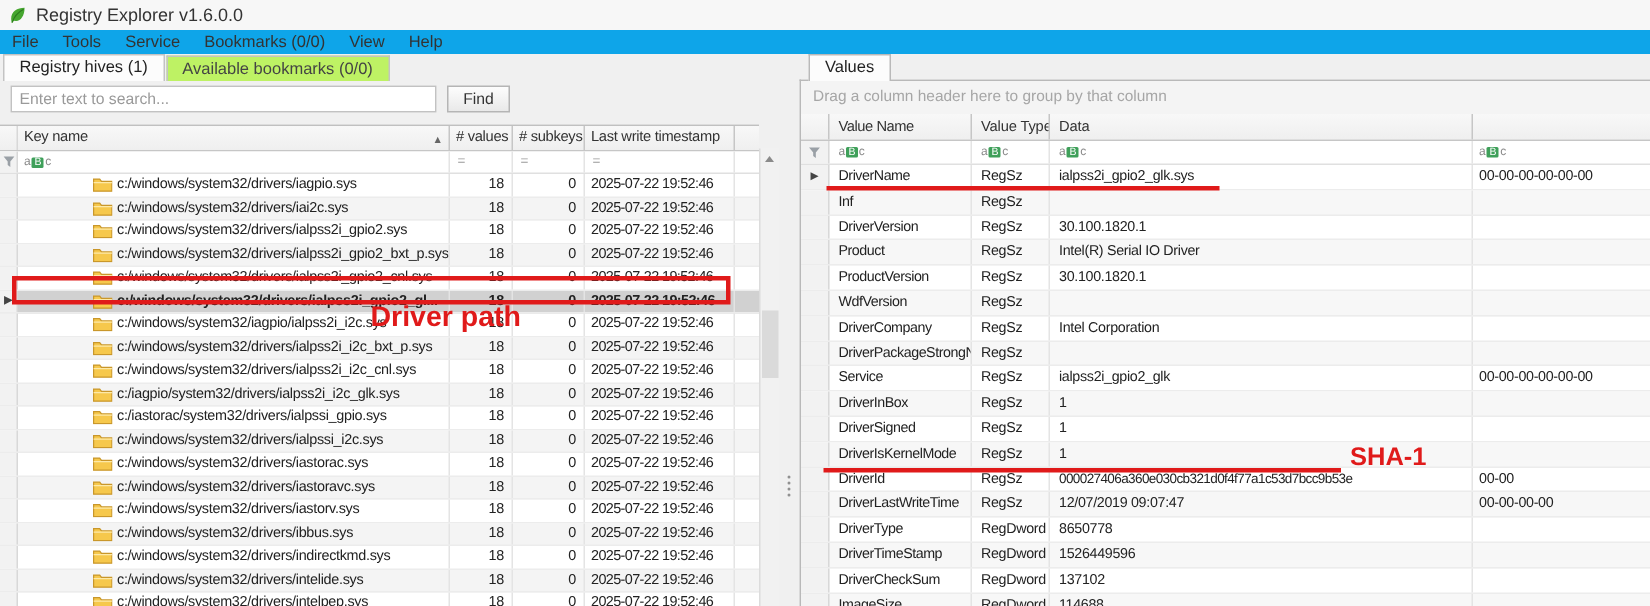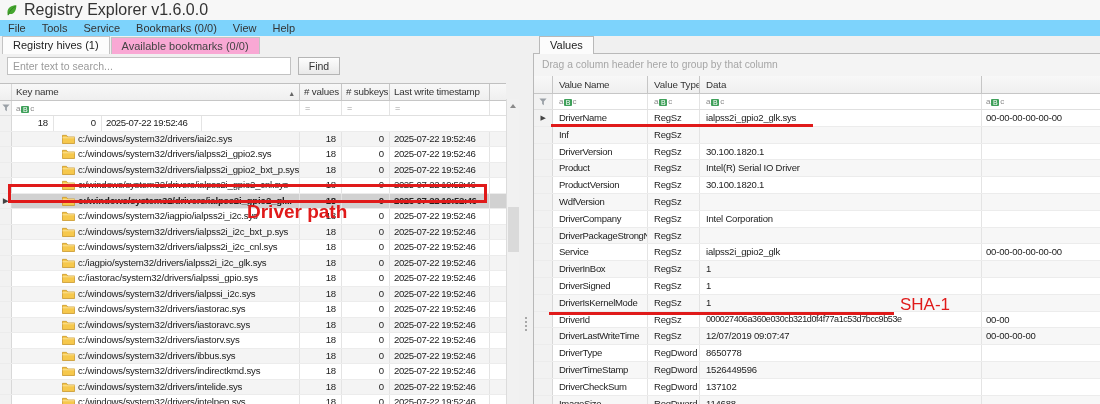--- a/index.html
+++ b/index.html
@@ -2,26 +2,26 @@
 <html><head>
 <meta charset="utf-8">
 <style>
   html,body{margin:0;padding:0}
   body{
     position:relative;width:1100px;height:404px;overflow:hidden;
     background:#f0f0f0;font-family:"Liberation Sans",sans-serif;font-size:11px;color:#222;
   }
   
   .titlebar{position:absolute;left:0;top:0;width:1100px;height:20px;background:#f7f7f7;display:flex;align-items:center;padding-left:5px;box-sizing:border-box}
-  .title-text{font-size:16px;color:#333;margin-left:6px;white-space:nowrap}
-  .menubar{position:absolute;left:0;top:20px;width:1100px;height:16px;background:#7dd3fc;display:flex;align-items:center}
+  .title-text{font-size:12px;color:#333;margin-left:6px;white-space:nowrap}
+  .menubar{position:absolute;left:0;top:20px;width:1100px;height:16px;background:#0ea5e9;display:flex;align-items:center}
   .menu-item{padding:0 8px;color:#333;white-space:nowrap;cursor:default}
   
   .tabbar{position:absolute;left:2px;top:36px;height:18px;display:flex;align-items:flex-end}
-  .tab{height:17px;box-sizing:border-box;padding:2px 10px 0 10px;margin-right:1px;background:#f9a8d4;border:1px solid #c3c3c3;border-bottom:none;color:#444;white-space:nowrap;cursor:default}
+  .tab{height:17px;box-sizing:border-box;padding:2px 10px 0 10px;margin-right:1px;background:#bef264;border:1px solid #c3c3c3;border-bottom:none;color:#444;white-space:nowrap;cursor:default}
   .tab.active{background:#fcfcfc;height:18px;color:#222}
   .values-tab{position:absolute;left:539px;top:36px;height:18px;box-sizing:border-box;padding:2px 10px 0 10px;background:#fcfcfc;border:1px solid #b9b9b9;border-bottom:none;z-index:3;white-space:nowrap}
   
   .search-input{position:absolute;left:7px;top:57px;width:284px;height:18px;box-sizing:border-box;border:1px solid #c2c2c2;background:#fff;font-family:Liberation Sans, sans-serif;font-size:10.5px;color:#555;padding:0 5px;outline:none}
   .search-input::placeholder{color:#9a9a9a}
   .find-btn{position:absolute;left:298px;top:57px;width:42px;height:18px;box-sizing:border-box;border:1px solid #b5b5b5;background:linear-gradient(#fdfdfd,#e9e9e9);font-family:"Liberation Sans",sans-serif;font-size:10.5px;color:#333;cursor:default}
   
   .c{box-sizing:border-box;border-right:1px solid #e4e4e4;overflow:hidden;white-space:nowrap}
   .hc{box-sizing:border-box;border-right:1px solid #c6c6c6;overflow:hidden;white-space:nowrap;padding:1px 4px;color:#333}
   .abc{display:inline-flex;align-items:center;font-size:8px;color:#8a8a8a;line-height:1}
@@ -67,21 +67,21 @@
   .r-name{width:95px;padding-left:6px;letter-spacing:-0.3px}
   .r-type{width:52px;padding-left:6px}
   .r-data{width:282px;padding-left:6px}
   .r-slack{flex:1;border-right:none;padding-left:4px}
   .hash{font-size:9px;letter-spacing:-0.4px}
   
   .red-rect{position:absolute;left:8px;top:184px;width:479px;height:19px;border:3px solid #e01a1a;box-sizing:border-box;z-index:40;pointer-events:none}
   .ann-driver-path{position:absolute;left:247px;top:201px;font-size:19px;font-weight:bold;color:#e01a1a;z-index:41;white-space:nowrap}
   .ul1{position:absolute;left:551px;top:124px;width:262px;height:3px;background:#e01a1a;z-index:40}
   .ul2{position:absolute;left:549px;top:312px;width:345px;height:3px;background:#e01a1a;z-index:40}
-  .ann-sha1{position:absolute;left:900px;top:295px;font-size:17px;font-weight:normal;color:#e01a1a;z-index:41;white-space:nowrap}
+  .ann-sha1{position:absolute;left:900px;top:295px;font-size:17px;font-weight:bold;color:#e01a1a;z-index:41;white-space:nowrap}
 </style>
 </head>
 <body>
 
 <div class="app">
 
   <div class="titlebar">
     <span style="line-height:0">
       <svg width="13" height="13" viewBox="0 0 16 16">
           <path d="M14 1.5 C8 1.5 3 4.5 3 10.5 C3 12.3 3.6 14 3.6 14 C4.2 14 4.6 12.2 6 12.2 C10.2 13.2 14 8.8 14 1.5 Z" fill="#45a62f"></path>
@@ -131,20 +131,27 @@
           </span>
       </div>
       <div class="c w-val" style="padding-left:5px"><span class="eq">=</span></div>
       <div class="c w-sub" style="padding-left:5px"><span class="eq">=</span></div>
       <div class="c w-ts" style="padding-left:5px"><span class="eq">=</span></div>
       <div class="c w-fill"></div>
     </div>
     <div id="lg-rows">
         <div class="lrow">
           <div class="c w-ind ci"></div>
+          <div class="c w-key ck">
+            <span class="fold"><svg width="13" height="10" viewBox="0 0 16 12">
+                <path d="M0.5 1.5 h5 l1.5 2 h8.5 v8 h-15 z" fill="#f6c84c" stroke="#c9972b" stroke-width="1"></path>
+                <path d="M0.5 4.5 h15" stroke="#fde9a8" stroke-width="1"></path>
+              </svg></span>
+            <span>c:/windows/system32/drivers/iagpio.sys</span>
+          </div>
           <div class="c w-val cv">18</div>
           <div class="c w-sub cs">0</div>
           <div class="c w-ts ct">2025-07-22 19:52:46</div>
           <div class="c w-fill"></div>
         </div>
         <div class="lrow">
           <div class="c w-ind ci"></div>
           <div class="c w-key ck">
             <span class="fold"><svg width="13" height="10" viewBox="0 0 16 12">
                 <path d="M0.5 1.5 h5 l1.5 2 h8.5 v8 h-15 z" fill="#f6c84c" stroke="#c9972b" stroke-width="1"></path>

